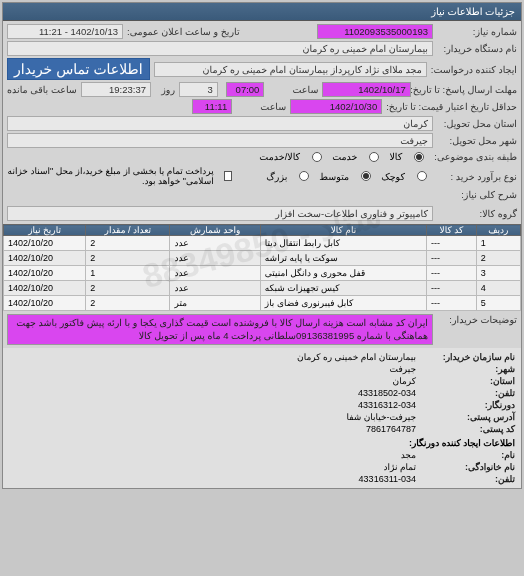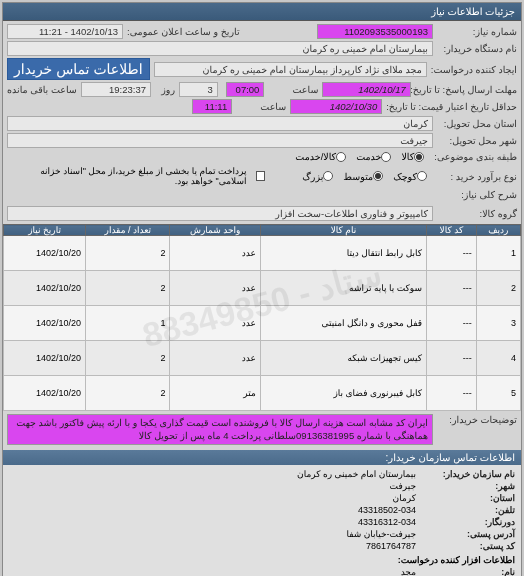--- a/index.html
+++ b/index.html
@@ -52,49 +52,49 @@
 }
 .value-ro {
   background: #e8e8e8;
   border: 1px solid #aaa;
   padding: 1px 4px;
   font-size: 9.5px;
   color: #333;
   min-height: 15px;
   display: inline-block;
 }
-.small-box { width: 92px; font-style: italic; }
+.small-box { width: 92px; }
 .med-box { width: 116px; }
 .wide-box { flex: 1; }
 .tiny-box { width: 40px; }
 .radio-row { display: flex; gap: 10px; align-items: center; padding: 2px 0; }
-.radio-item { display: flex; align-items: center; gap: 0; font-size: 9.5px; }
+.radio-item { display: flex; align-items: center; gap: 12px; font-size: 9.5px; }
 .radio { width: 10px; height: 10px; border: 1px solid #555; border-radius: 50%; background: #fff; display: inline-block; position: relative; }
 .radio.checked::after { content: ''; position: absolute; top: 1px; left: 1px; width: 6px; height: 6px; background: #333; border-radius: 50%; }
 .chk { width: 10px; height: 10px; border: 1px solid #555; background: #fff; display: inline-block; }
 .sub-header {
   background: linear-gradient(#5a7a9a, #4a6a8a);
   color: #fff;
   padding: 2px 6px;
   font-size: 10px;
   margin-top: 2px;
 }
 .table { width: 100%; border-collapse: collapse; font-size: 9px; background: #fff; }
 .table th {
   background: linear-gradient(#507090, #406080);
   color: #fff;
   padding: 0 4px;
   border: 1px solid #666;
   font-weight: normal;
 }
 .table td {
-  padding: 12px 4px;
+  padding: 2px 4px;
   border: 1px solid #bbb;
   background: #f4f4f4;
-  text-align: right;
+  text-align: left;
 }
 .table tr:nth-child(even) td { background: #eaeaea; }
 .contact-section {
   background: #e0e0e0;
   padding: 3px 6px;
   font-size: 9px;
 }
 .contact-section .crow {
   display: flex;
   padding: 1px 0;
@@ -286,21 +286,20 @@
         </tbody>
   </table>
 
   <div class="section">
     <div class="row" style="align-items:flex-start">
       <span class="label">توضیحات خریدار:</span>
       <div class="value-box wide-box" style="line-height:1.4">ایران کد مشابه است هزینه ارسال کالا با فروشنده است قیمت گذاری یکجا و با ارئه پیش فاکتور باشد جهت هماهنگی با شماره 09136381995سلطانی پرداخت 4 ماه پس از تحویل کالا</div>
     </div>
   </div>
 
-  <div class="sub-header">اطلاعات تماس سازمان خریدار:</div>
   <div class="contact-section">
     <div class="crow">
           <span class="clbl">نام سازمان خریدار:</span>
           <span>بیمارستان امام خمینی ره کرمان</span>
         </div>
     <div class="crow">
           <span class="clbl">شهر:</span>
           <span>جیرفت</span>
         </div>
     <div class="crow">
@@ -317,21 +316,21 @@
         </div>
     <div class="crow">
           <span class="clbl">آدرس پستی:</span>
           <span>جیرفت-خیابان شفا</span>
         </div>
     <div class="crow">
           <span class="clbl">کد پستی:</span>
           <span>7861764787</span>
         </div>
     <div class="crow" style="font-weight:bold;margin-top:2px">
-          <span>اطلاعات افزار کننده درخواست:</span>
+          <span>اطلاعات ایجاد کننده دورنگار:</span>
         </div>
     <div class="crow">
           <span class="clbl">نام:</span>
           <span>مجد</span>
         </div>
     <div class="crow">
           <span class="clbl">نام خانوادگی:</span>
           <span>تمام نژاد</span>
         </div>
     <div class="crow">

